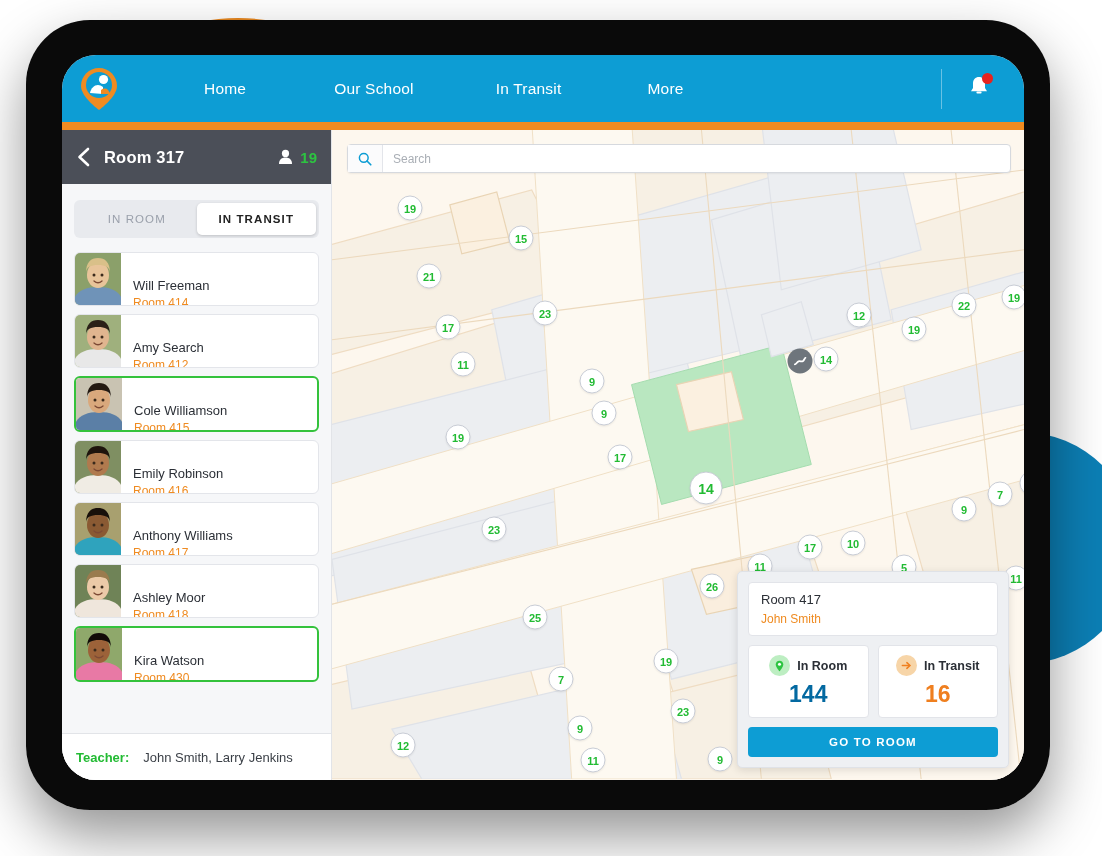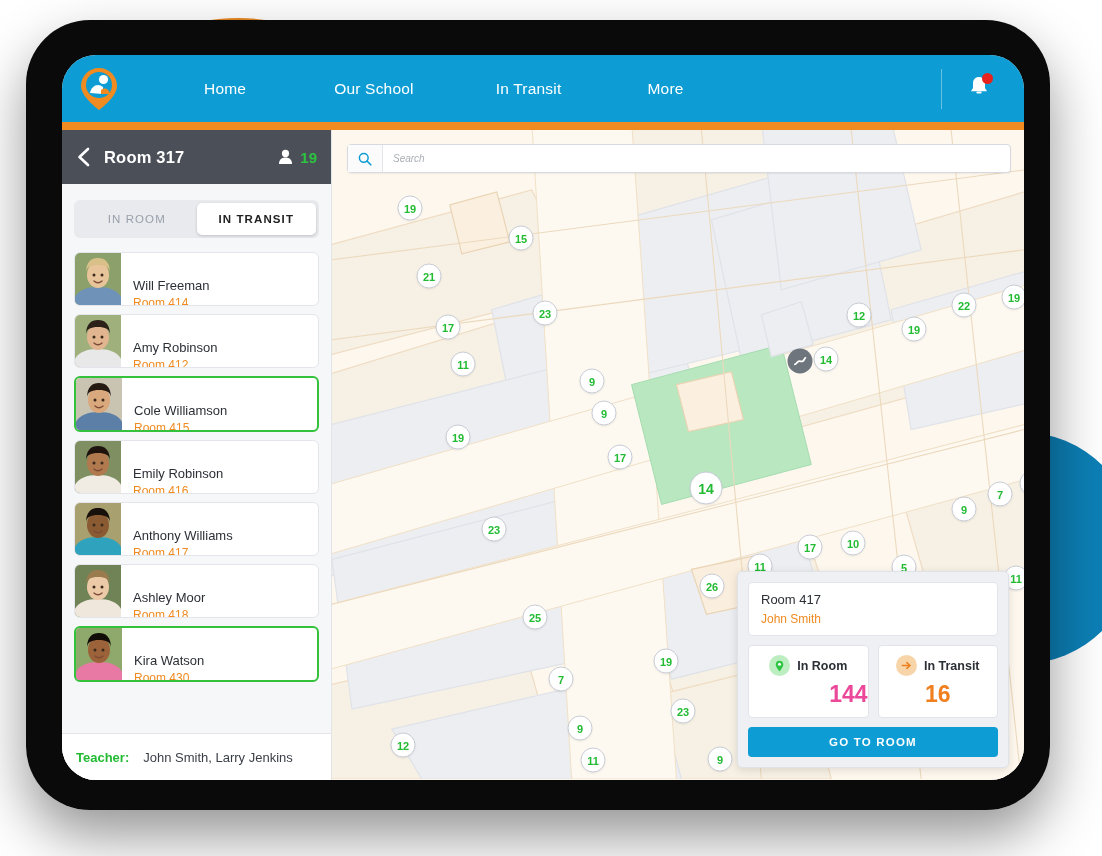--- a/index.html
+++ b/index.html
@@ -77,22 +77,22 @@
 
   
   #map{position:relative;flex:1;background:#fdf6ec;overflow:hidden;}
   #map-canvas{position:absolute;inset:0;}
 
   #searchbar{position:absolute;left:15px;top:14px;width:662px;height:27px;
              background:#ffffff;border:1px solid #d6d9de;border-radius:4px;display:flex;
              align-items:center;z-index:20;box-shadow:0 1px 2px rgba(0,0,0,.06);}
   #search-icon-box{width:34px;height:100%;display:flex;align-items:center;justify-content:center;
                    border-right:1px solid #e3e5ea;background:#fbfbfc;cursor:pointer;}
-  #search-input{border:0;outline:none;flex:1;height:100%;padding:0 10px;font-size:10px;
-                color:#3b82f6;font-family:"Liberation Sans",sans-serif;background:transparent;font-style:italic;}
+  #search-input{border:0;outline:none;flex:1;height:100%;padding:0 10px;font-size:12px;
+                color:#3b82f6;font-family:"Liberation Sans",sans-serif;background:transparent;}
   #search-input::placeholder{color:#a9aeb5;}
 
   .marker{position:absolute;background:#ffffff;border:1px solid #c9cdd6;border-radius:50%;
           display:flex;align-items:center;justify-content:center;color:#22bb33;
           font-weight:bold;transform:translate(-50%,-50%);box-shadow:0 1px 2px rgba(0,0,0,.07);
           cursor:pointer;}
   .marker.sm{width:23px;height:23px;font-size:11px;}
   .marker.lg{width:31px;height:31px;font-size:14px;}
   #poi-icon{position:absolute;width:25px;height:25px;border-radius:50%;background:#6e757c;
             transform:translate(-50%,-50%);display:flex;align-items:center;justify-content:center;
@@ -109,21 +109,21 @@
   #card-stats{display:flex;gap:9px;margin-top:9px;}
   .stat{flex:1;background:#ffffff;border:1px solid #e2e4e9;border-radius:4px;
         padding:9px 0 9px 0;text-align:center;}
   .stat-top{display:flex;align-items:center;justify-content:center;gap:7px;}
   .stat-badge{width:21px;height:21px;border-radius:50%;display:flex;align-items:center;
               justify-content:center;}
   .stat-badge.green{background:#bdeec2;}
   .stat-badge.orange{background:#f7d5a8;}
   .stat-label{font-size:12.5px;color:#2b2f36;font-weight:bold;}
   .stat-value{font-size:23px;font-weight:bold;margin-top:5px;}
-  .stat-value.green{color:#ec4899;text-align:right;}
+  .stat-value.green{color:#0369a1;}
   .stat-value.orange{color:#ef7f1f;}
   #go-btn{margin-top:9px;height:30px;background:#0d9dd4;border-radius:4px;color:#ffffff;
           font-size:11.5px;font-weight:bold;letter-spacing:1.2px;display:flex;
           align-items:center;justify-content:center;cursor:pointer;}
 </style>
 </head>
 <body>
 
 <div id="stage">
 
@@ -214,21 +214,21 @@
                   <rect width="46" height="52" fill="#9fb07d"></rect>
                   <path d="M-2 52 C-2 40 8 34 23 34 C38 34 48 40 48 52 Z" fill="#e8e8e8"></path>
                   <ellipse cx="23" cy="22" rx="11" ry="13" fill="#e0b58f"></ellipse>
                   <path d="M11 20 C11 9 16 5 23 5 C30 5 35 9 35 20 C35 14 30 12 23 12 C16 12 11 14 11 20 Z" fill="#2b2118"></path>
                   <circle cx="19" cy="22" r="1.5" fill="#3a2a1c"></circle>
                   <circle cx="27" cy="22" r="1.5" fill="#3a2a1c"></circle>
                   <path d="M19 28 Q23 31.5 27 28" stroke="#7d4a35" stroke-width="1.3" fill="none" stroke-linecap="round"></path>
                 </svg>
               </div>
               <div class="student-info">
-                <div class="student-name">Amy Robinson</div>
+                <div class="student-name">Amy Search</div>
                 <div class="student-room">Room 412</div>
               </div>
             </div>
             <div class="student selected">
               <div class="avatar">
                 <svg class="face" viewBox="0 0 46 52" preserveAspectRatio="xMidYMid slice">
                   <rect width="46" height="52" fill="#c9c3b2"></rect>
                   <path d="M-2 52 C-2 40 8 34 23 34 C38 34 48 40 48 52 Z" fill="#5b7fa6"></path>
                   <ellipse cx="23" cy="22" rx="11" ry="13" fill="#d9a87c"></ellipse>
                   <path d="M11 20 C11 9 16 5 23 5 C30 5 35 9 35 20 C35 14 30 12 23 12 C16 12 11 14 11 20 Z" fill="#241a12"></path>

